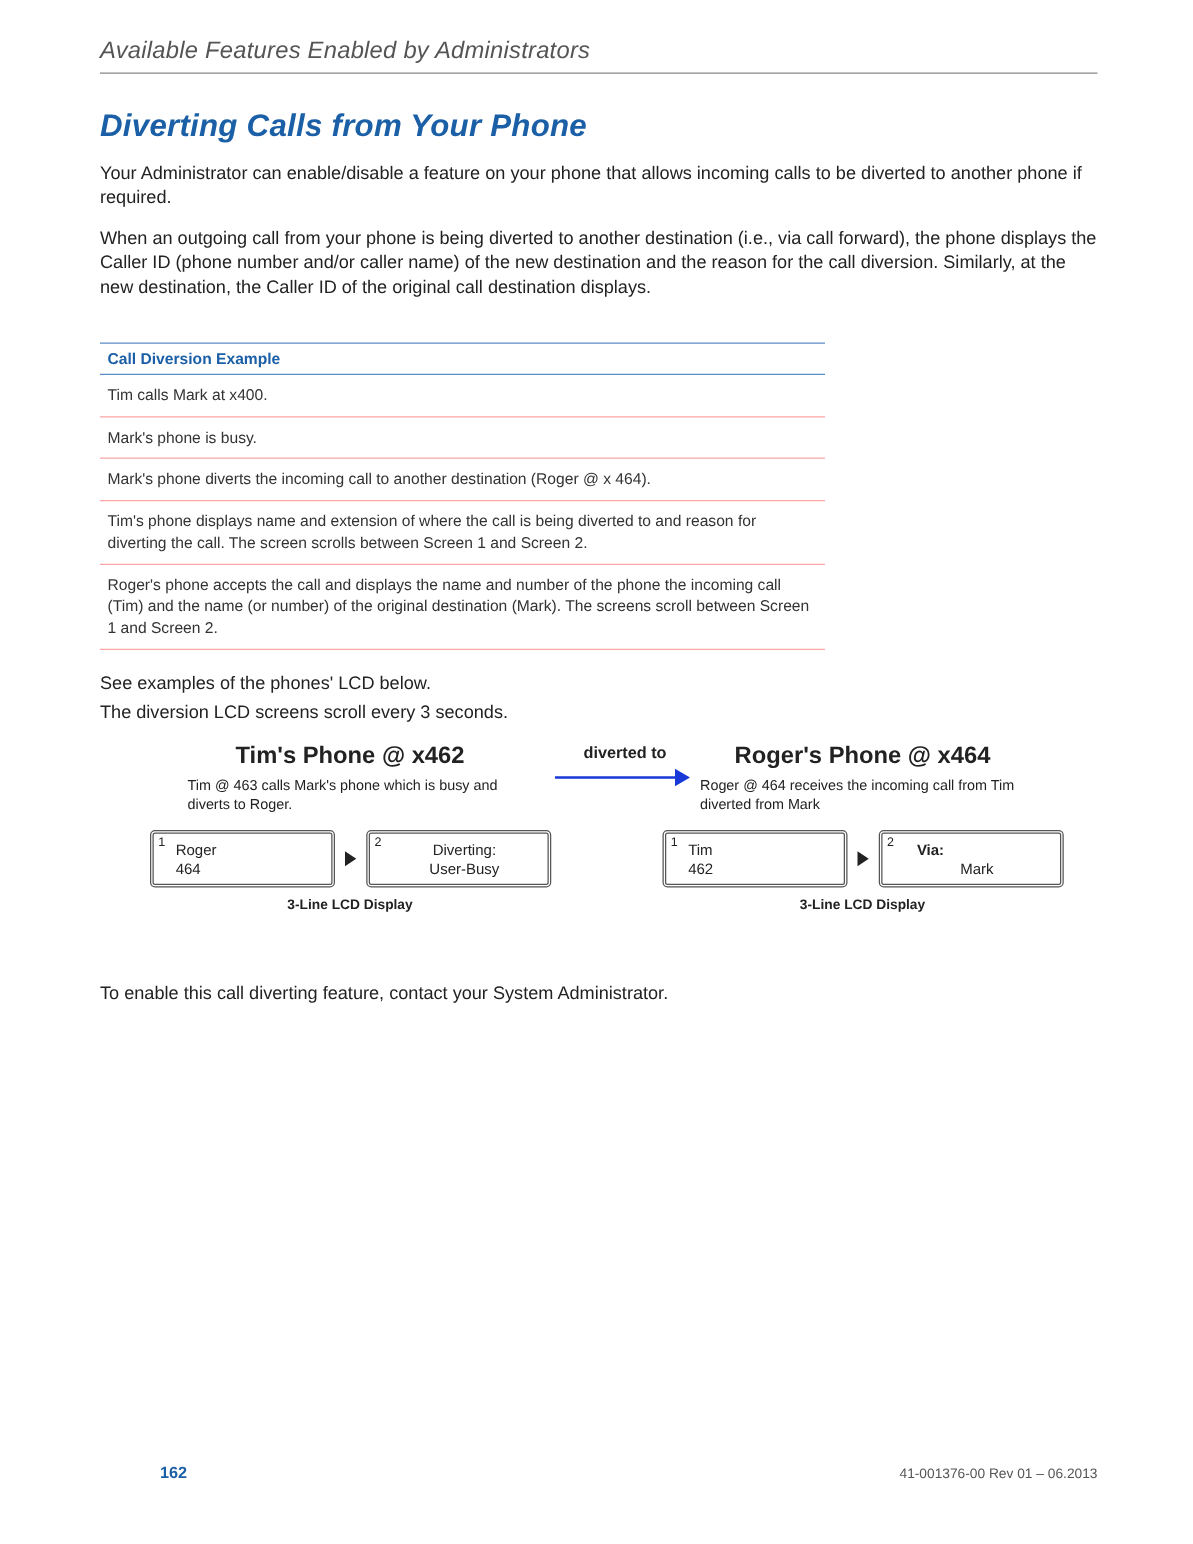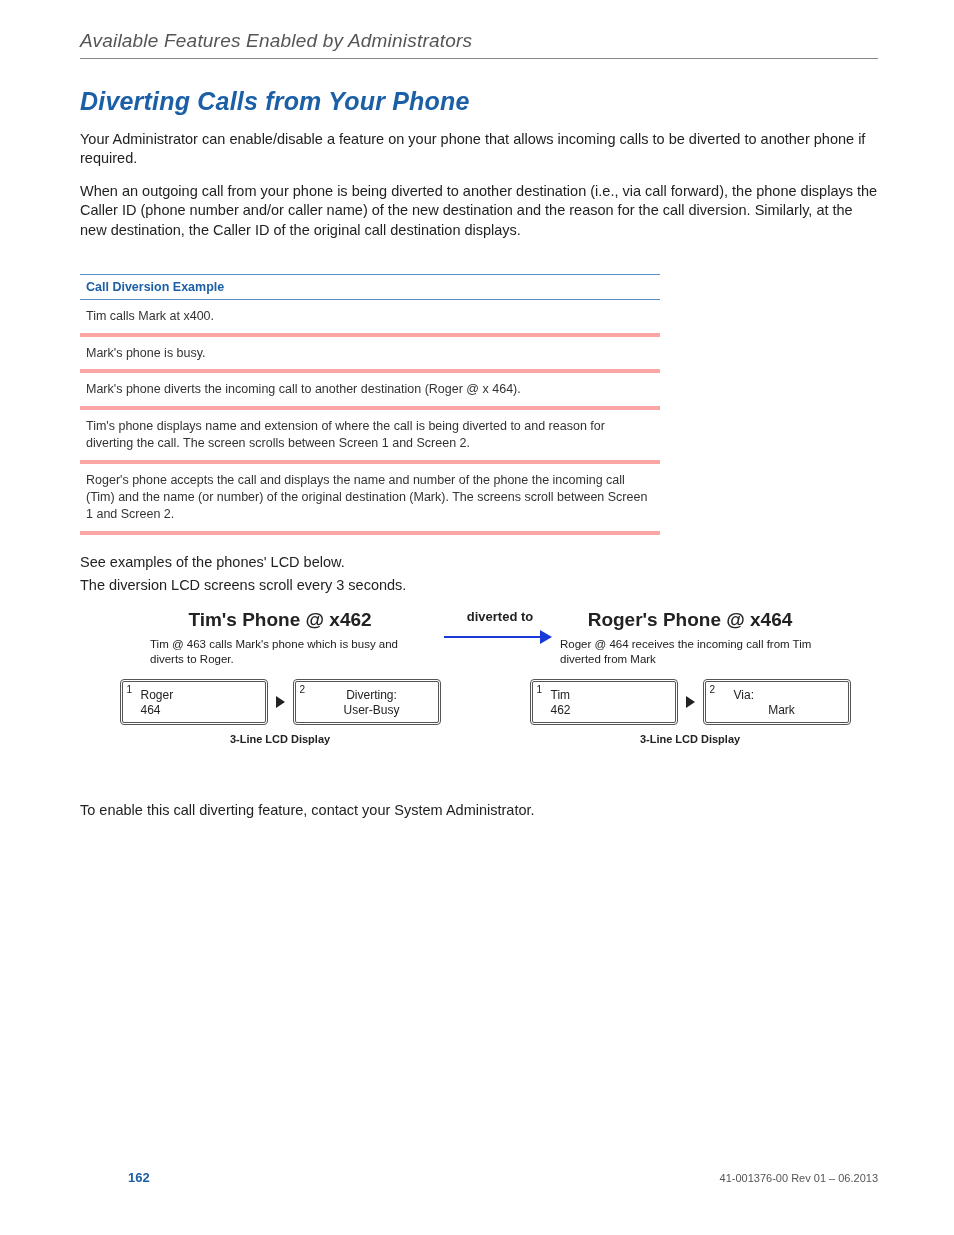--- a/index.html
+++ b/index.html
@@ -47,21 +47,21 @@
   .ex-head {
     color: #1b5fa6;
     font-weight: 700;
     border-top: 1px solid #5a8ec6;
     border-bottom: 1px solid #5a8ec6;
     padding: 5px 6px;
     margin-top: 34px;
   }
   .ex-row {
     padding: 8px 6px;
-    border-bottom: 4px solid #fca5a5;
+    border-bottom: 1px solid #fca5a5;
     line-height: 1.35;
     color: #333;
   }
   
   .diagram {
     position: relative;
     width: 800px;
     height: 170px;
     margin-top: 8px;
     margin-bottom: 22px;
@@ -226,21 +226,21 @@
     <div class="caption">Roger @ 464 receives the incoming call from Tim diverted from Mark</div>
     <div class="lcd-row">
       <div class="lcd">
         <span class="num">1</span>
         <div>Tim</div>
         <div>462</div>
       </div>
       <div class="tri"></div>
       <div class="lcd">
         <span class="num">2</span>
-        <div style="padding-left:10px;">Via:</div>
+        <div style="padding-left:10px;font-weight:bold;">Via:</div>
         <div style="text-align:center;">Mark</div>
       </div>
     </div>
     <div class="lcd-label">3-Line LCD Display</div>
   </div>
 
 </div>
 
 <p class="body">To enable this call diverting feature, contact your System Administrator.</p>
 

